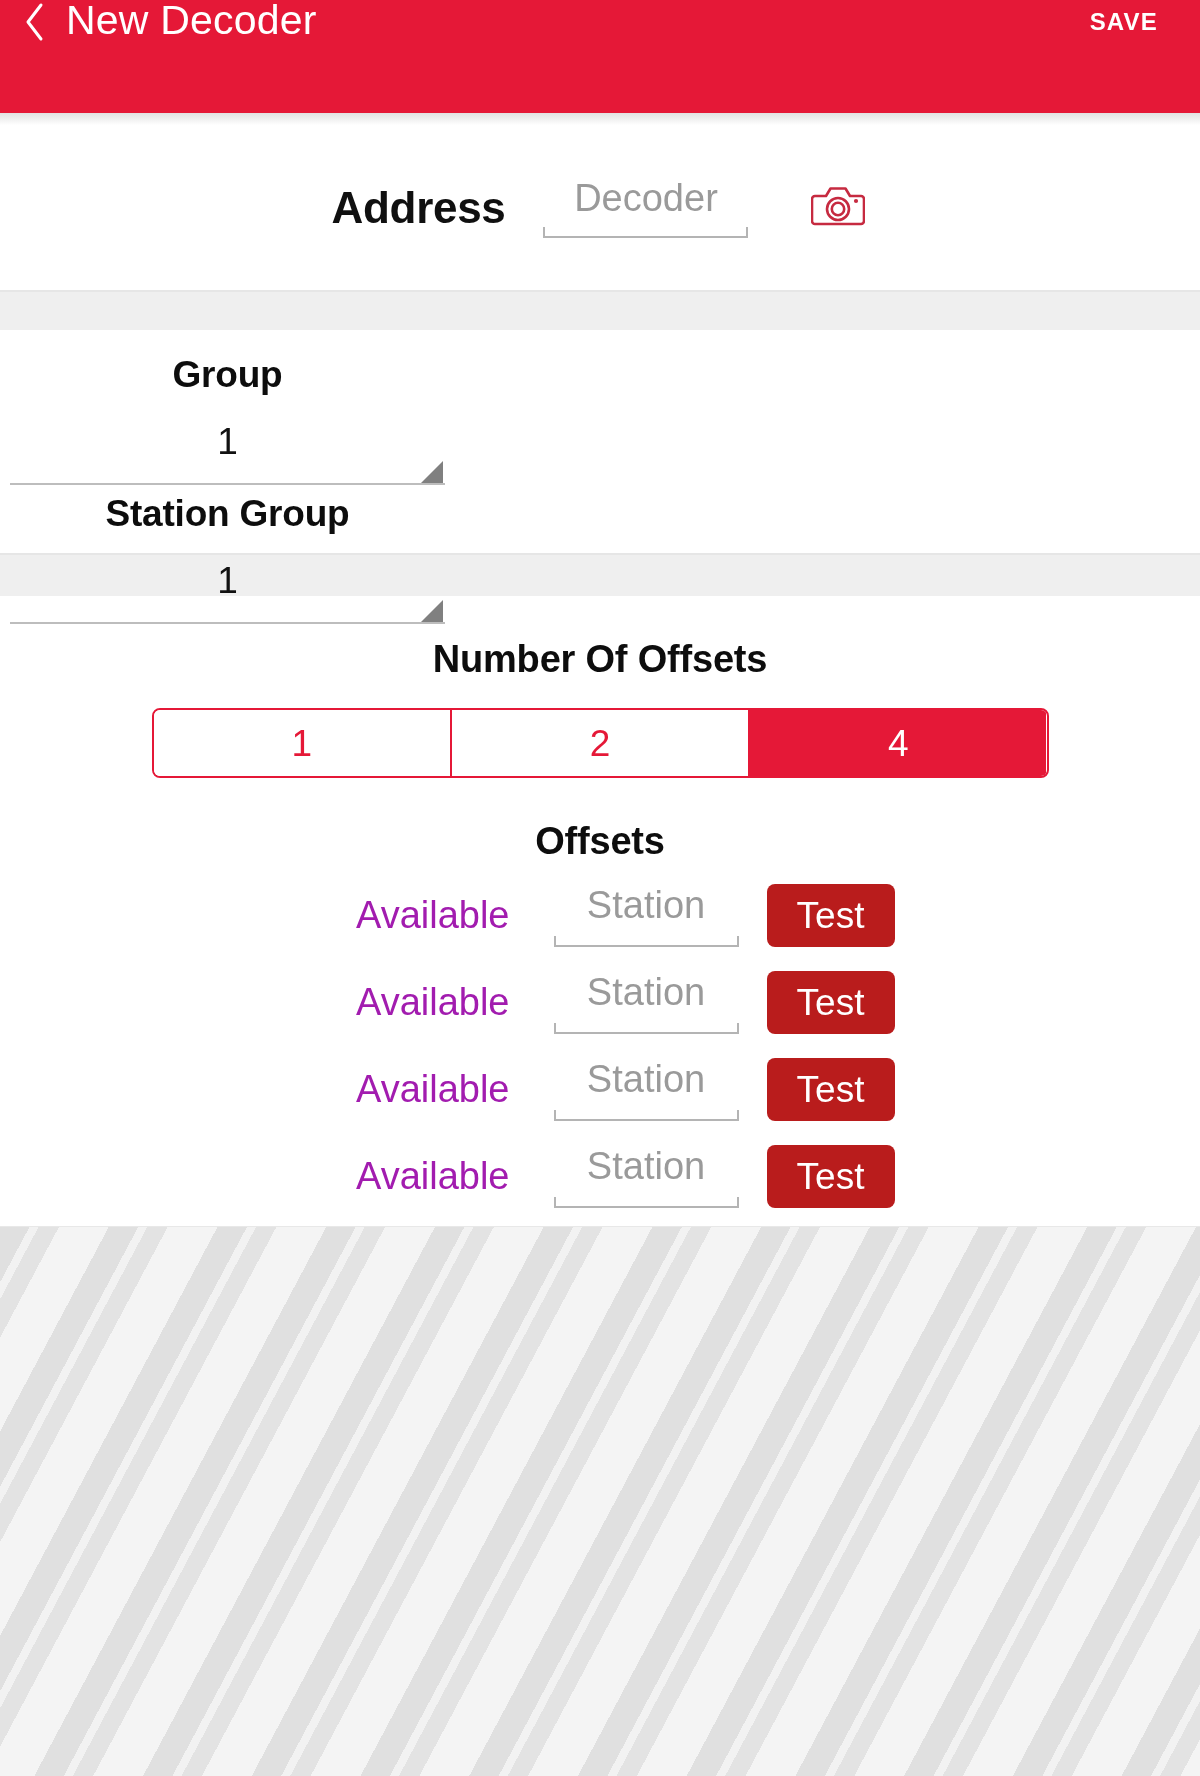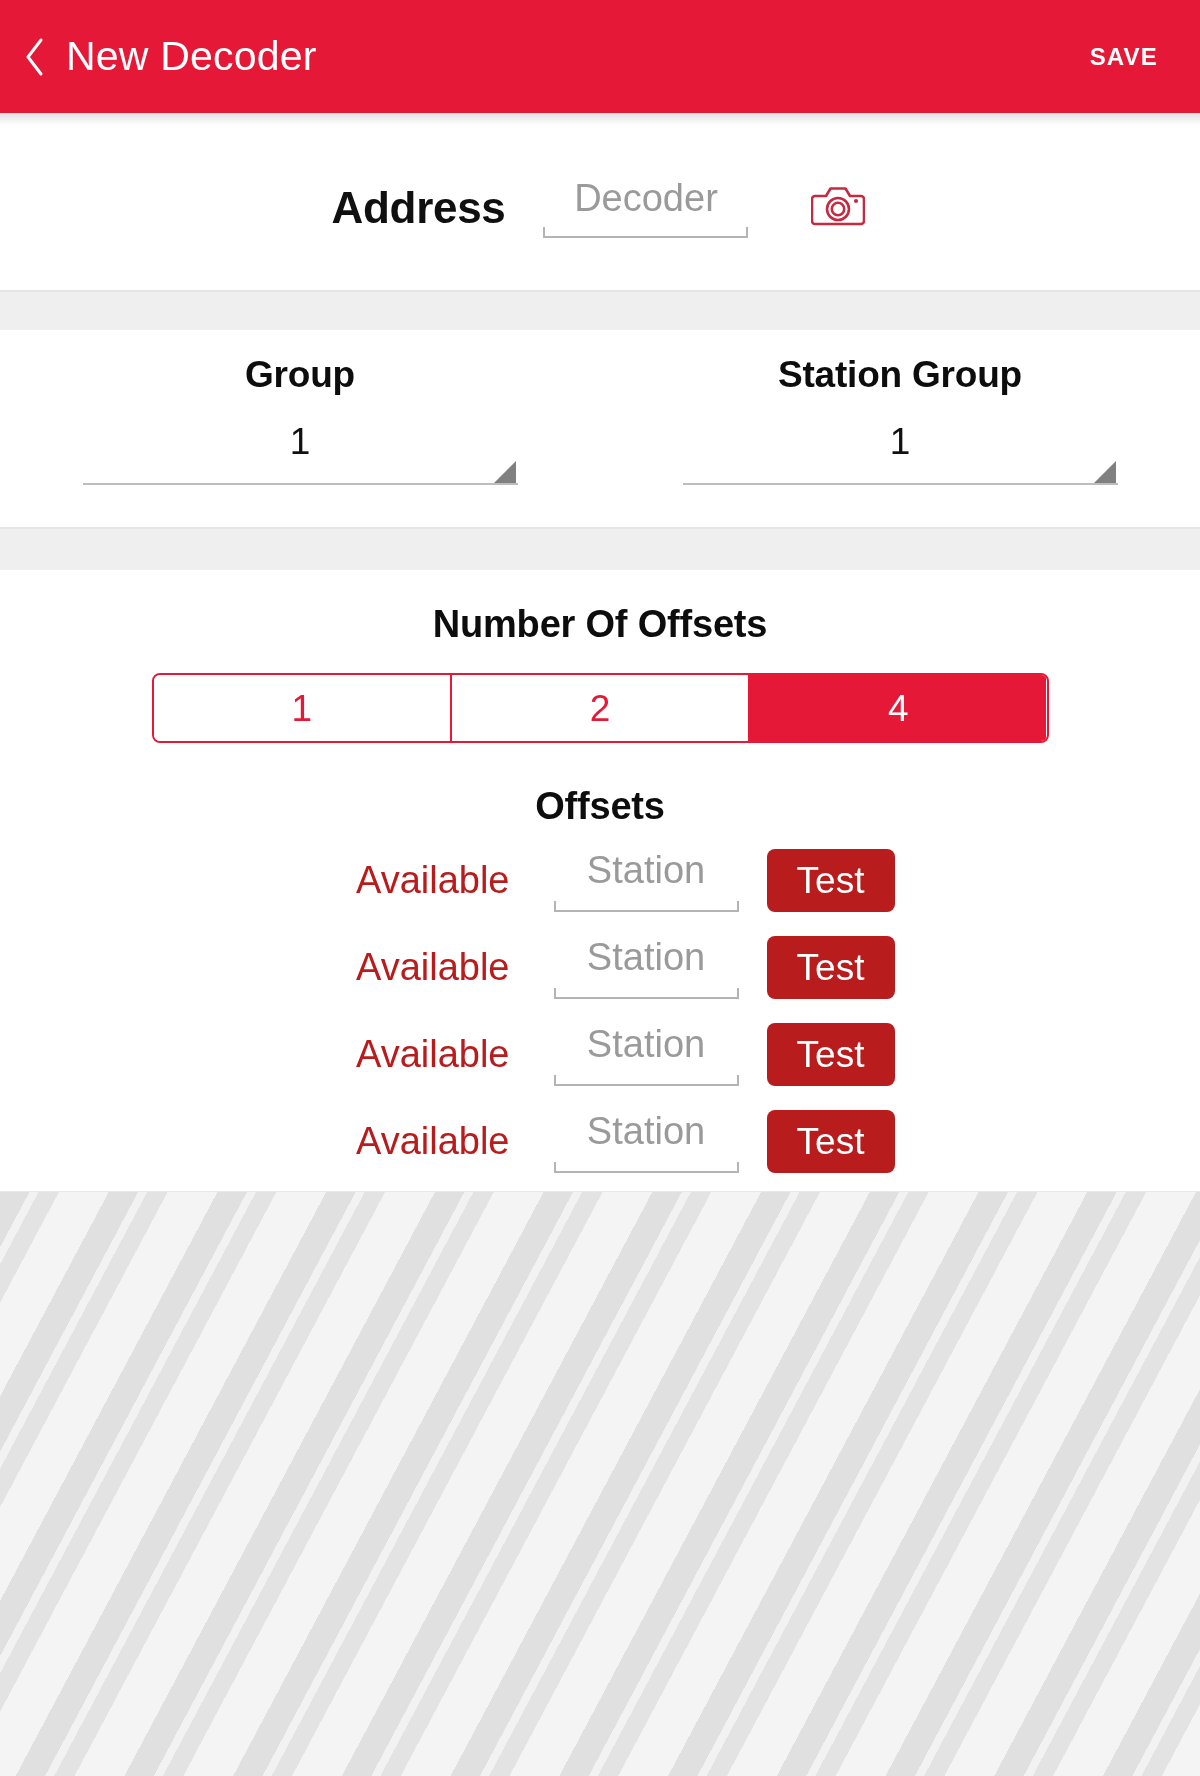--- a/index.html
+++ b/index.html
@@ -19,21 +19,20 @@
     background: #ffffff;
     display: flex;
     flex-direction: column;
   }
 
   
   .appbar {
     height: 113px;
     background: #e51837;
     display: flex;
-    align-items: center;
     padding: 0 38px 0 18px;
     flex: 0 0 auto;
     position: relative;
   }
   .back-chevron {
     width: 34px;
     height: 44px;
     display: flex;
     align-items: center;
     justify-content: center;
@@ -141,24 +140,25 @@
     width: 60px;
     height: 60px;
     display: flex;
     align-items: center;
     justify-content: center;
     cursor: pointer;
   }
 
   
   .group-section {
-    height: 197px;
+    height: 223px;
     display: flex;
     align-items: flex-start;
     padding-top: 16px;
+    flex-direction: column;
   }
   .group-col {
     flex: 1 1 0;
     display: flex;
     flex-direction: column;
     align-items: center;
     padding: 0 10px;
   }
   .group-title {
     font-size: 37px;
@@ -195,21 +195,21 @@
     position: absolute;
     right: 2px;
     bottom: 2px;
     width: 0; height: 0;
     border-left: 22px solid transparent;
     border-bottom: 22px solid #808080;
   }
 
   
   .offsets-section {
-    padding-top: 35px;
+    padding-top: 44px;
     padding-bottom: 18px;
   }
   .offsets-title {
     font-size: 38px;
     font-weight: 700;
     color: #0d0d0d;
     text-align: center;
     letter-spacing: -0.2px;
     line-height: 1;
   }
@@ -257,21 +257,21 @@
     display: flex;
     align-items: center;
     justify-content: center;
   }
   .station-row:first-of-type { margin-top: 28px; }
 
   .station-status {
     width: 210px;
     text-align: right;
     font-size: 38px;
-    color: #b91c1c;
+    color: #a21caf;
     font-weight: 400;
     line-height: 1.05;
     padding-right: 6px;
   }
   .station-field {
     position: relative;
     margin-left: 38px;
     width: 185px;
     height: 62px;
     display: flex;

